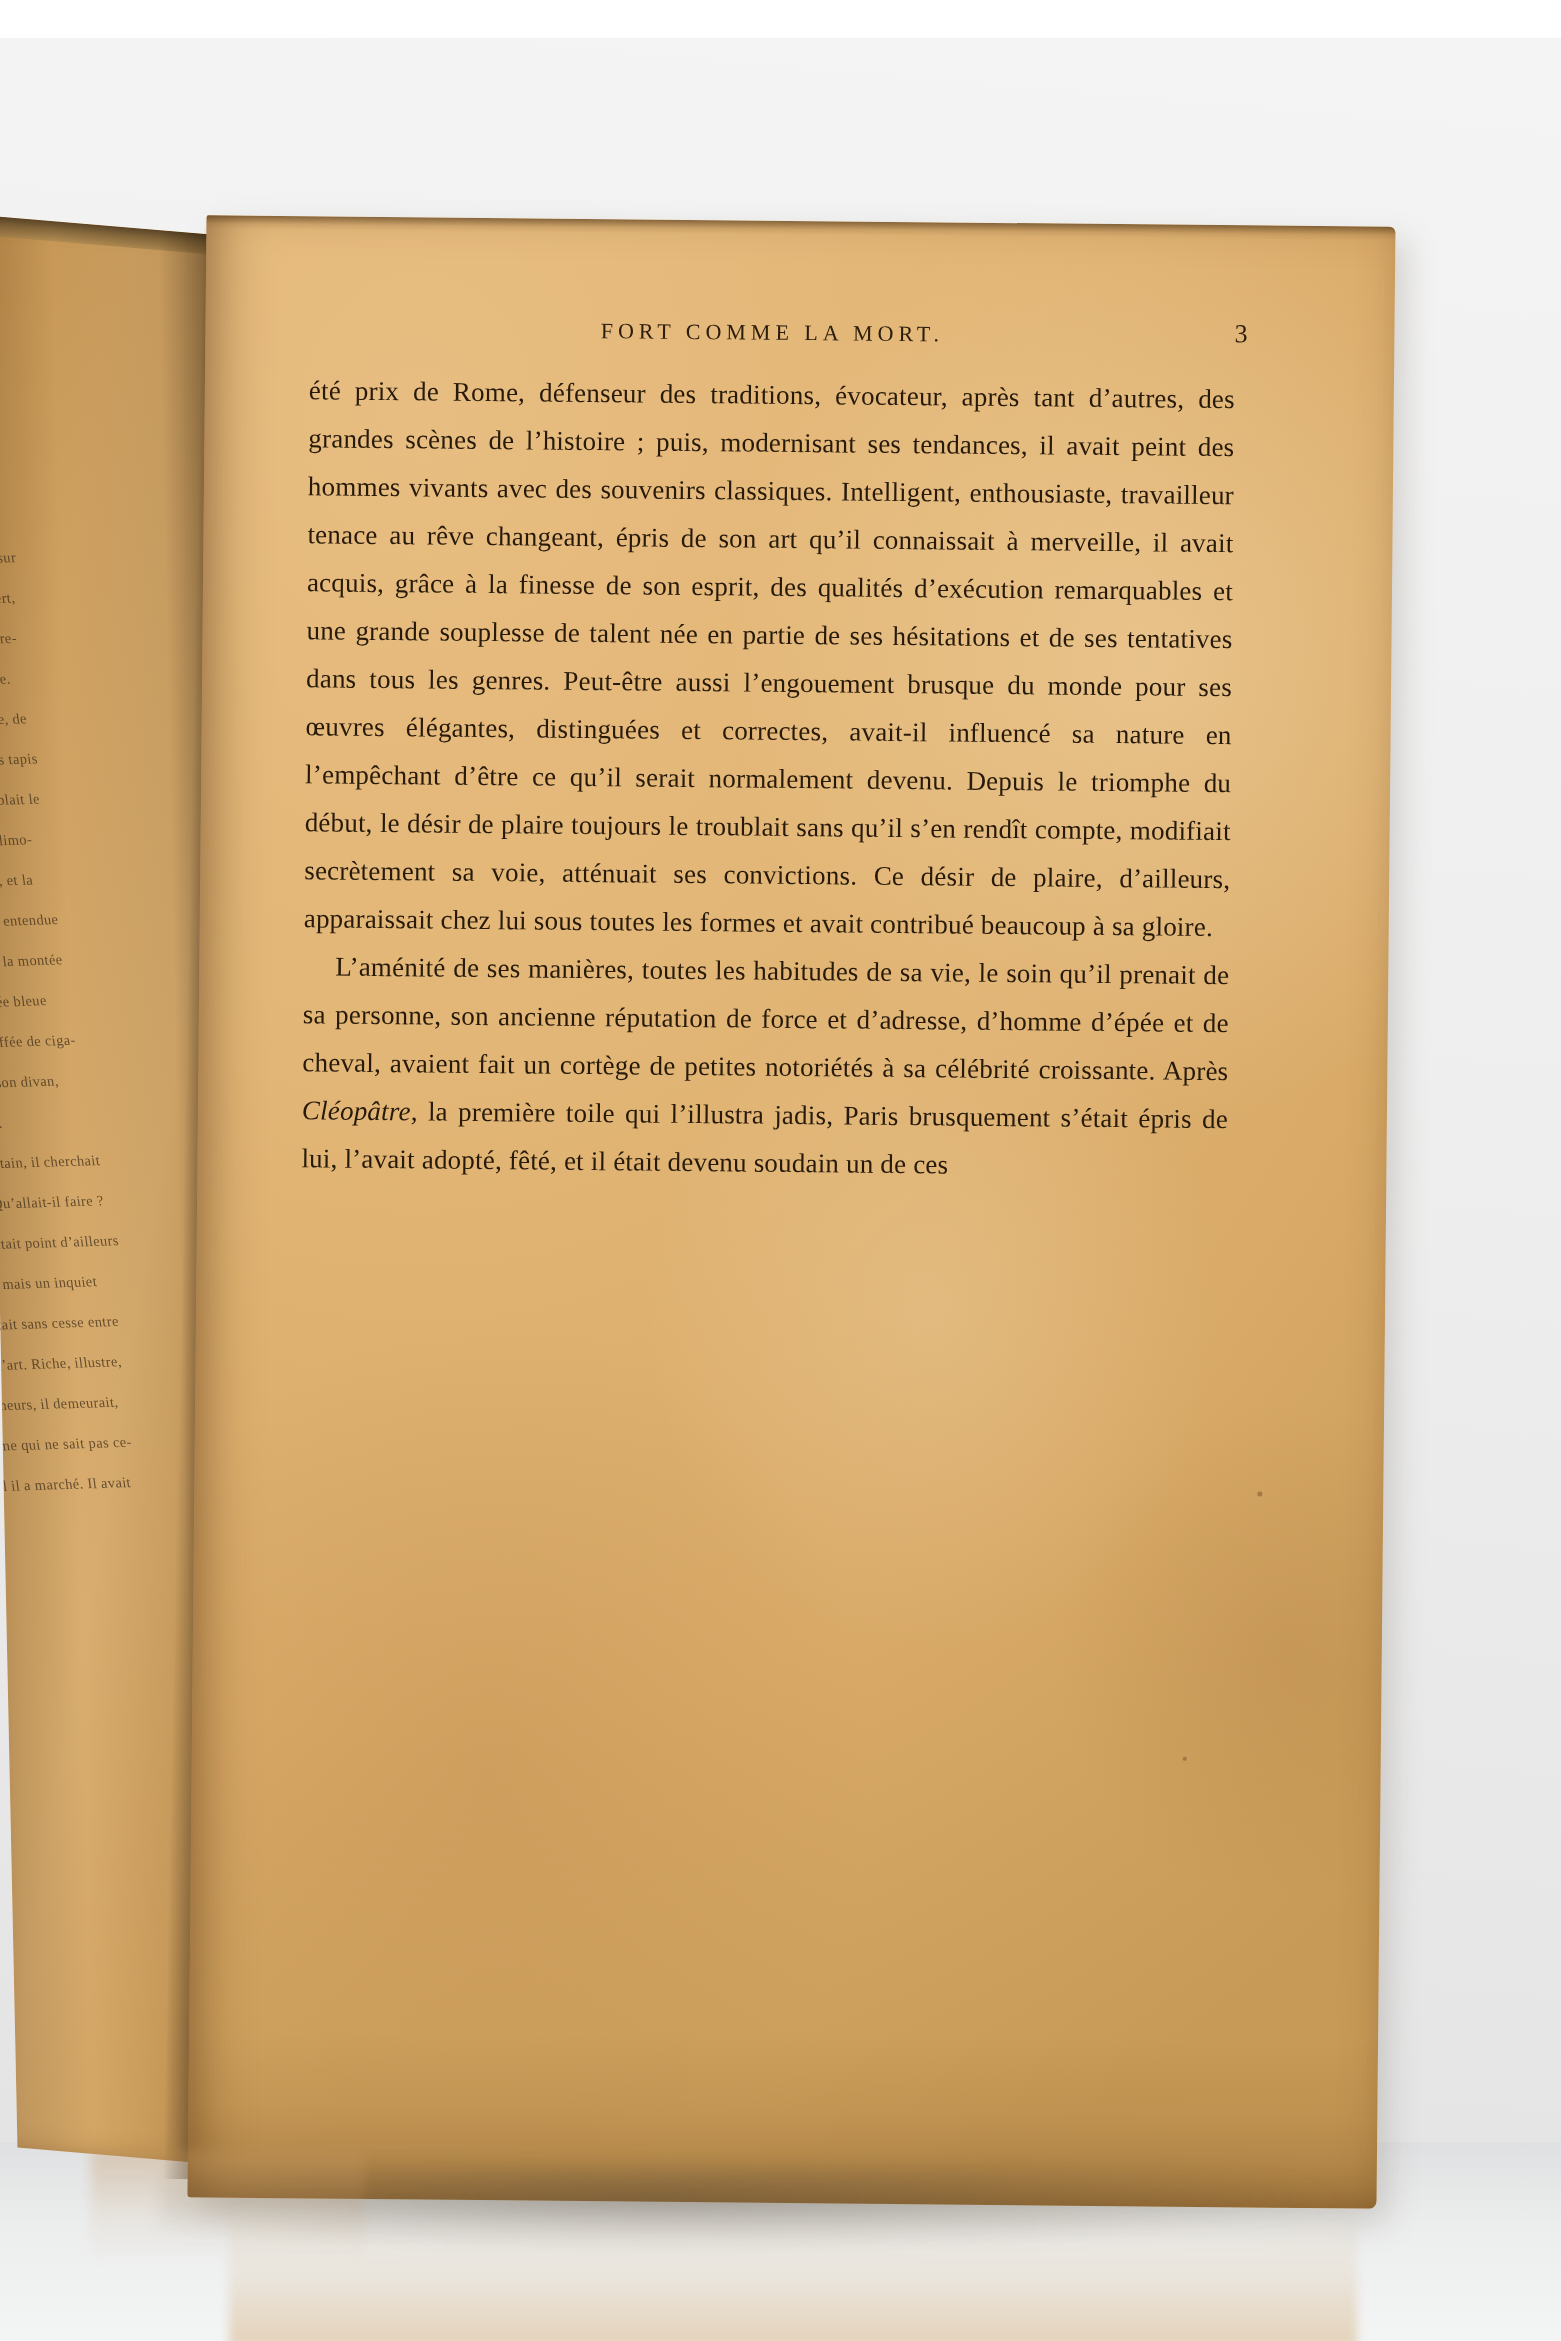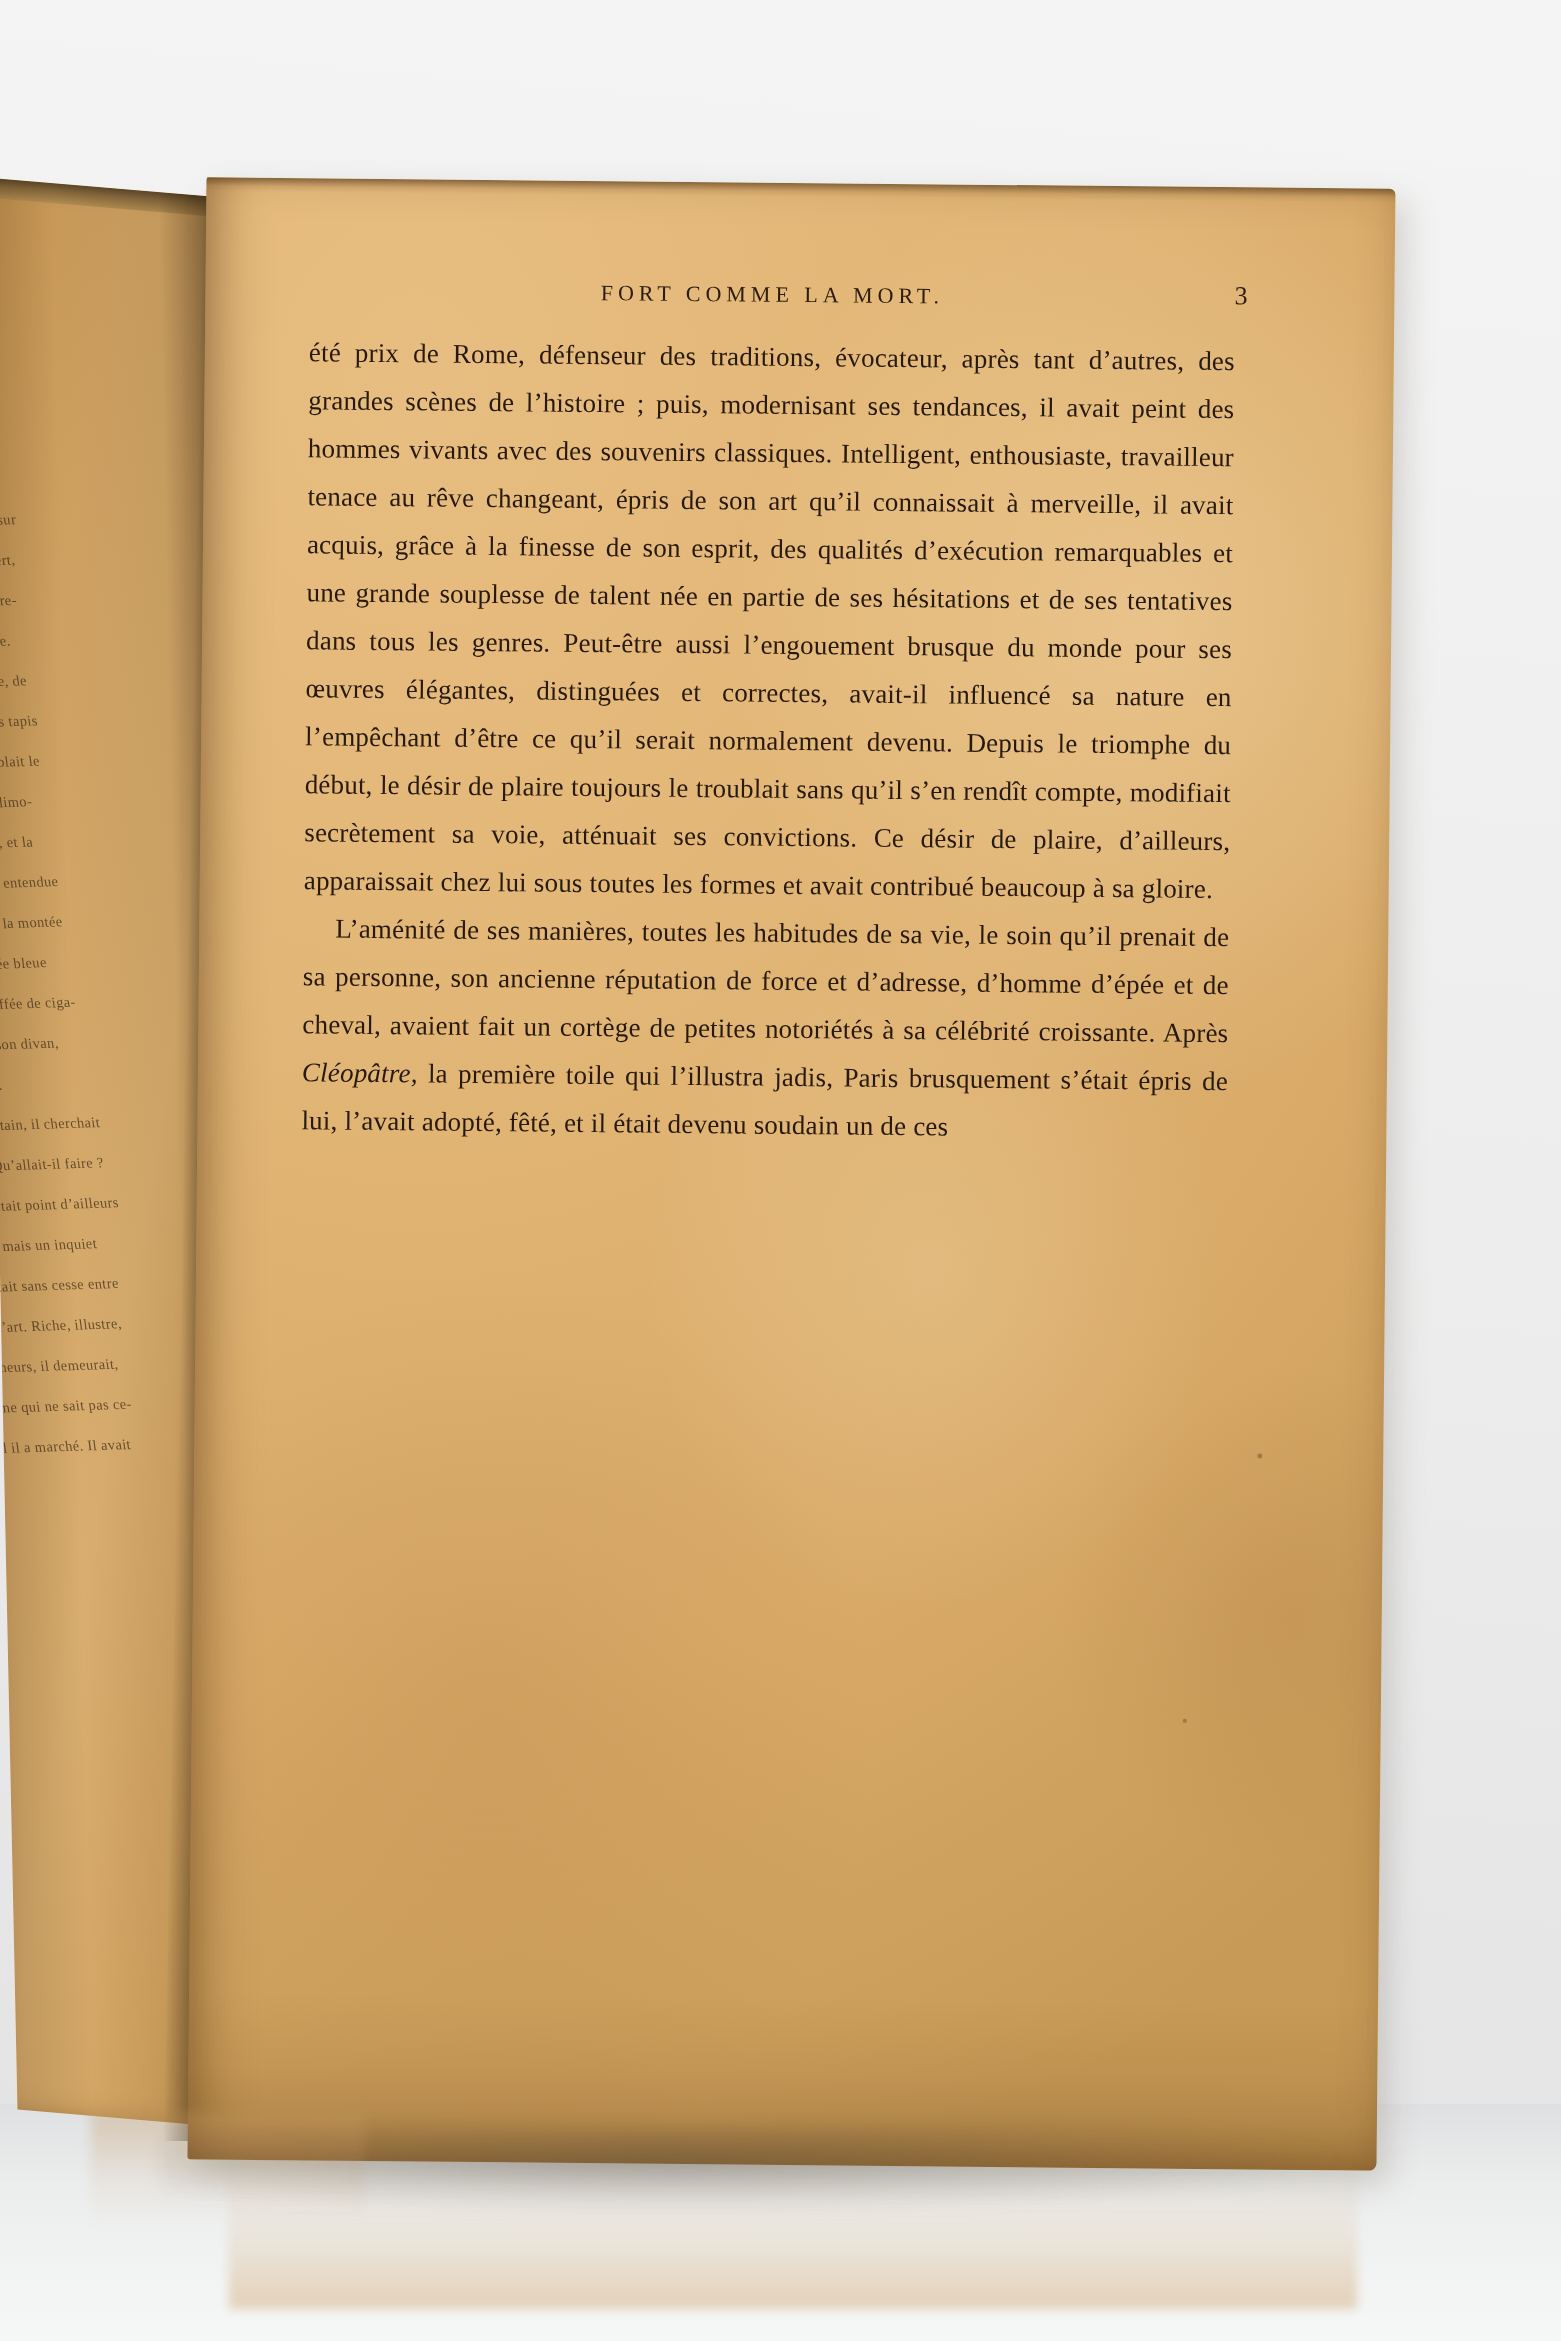--- a/index.html
+++ b/index.html
@@ -13,20 +13,21 @@
     overflow: hidden;
     font-family: "Liberation Serif", serif;
   }
 
   
   #scene {
     position: absolute;
     inset: 0;
     background:
       linear-gradient(180deg, #f2f2f2 0%, #ececed 45%, #e6e6e7 62%, #dedede 72%, #e9e9ea 78%, #f2f3f3 100%);
+    margin-top: 38px;
   }
   #backdrop-top {
     position: absolute;
     left: 0; top: 0; width: 1561px; height: 2104px;
     background: linear-gradient(185deg, #f4f4f4 0%, #eeeeee 50%, #e4e4e5 100%);
   }
   #table-surface {
     position: absolute;
     left: 0; top: 2104px; width: 1561px; height: 238px;
     background: linear-gradient(180deg, #dfe0e1 0%, #eceded 35%, #f6f7f7 100%);

